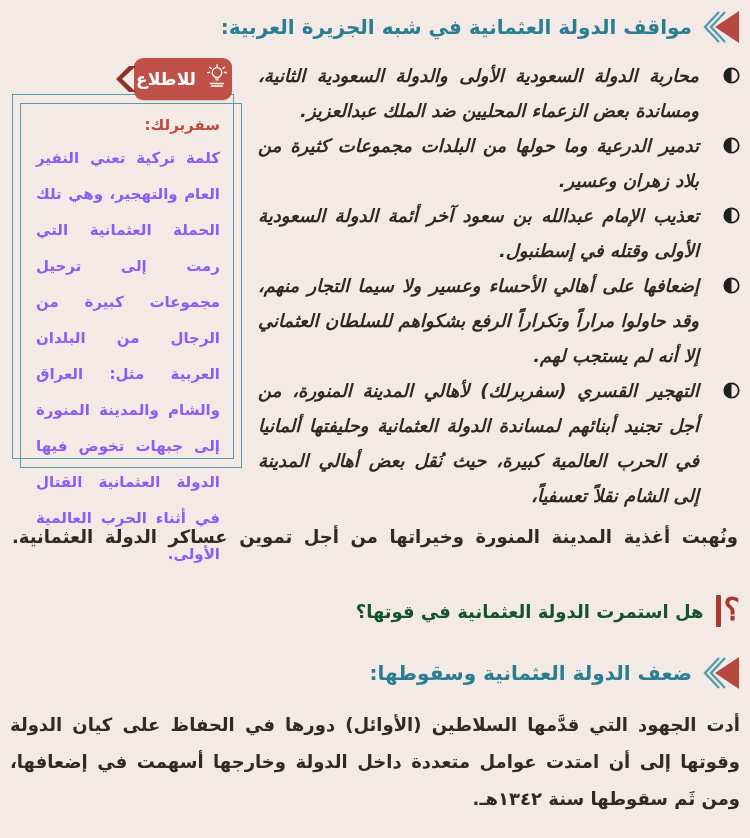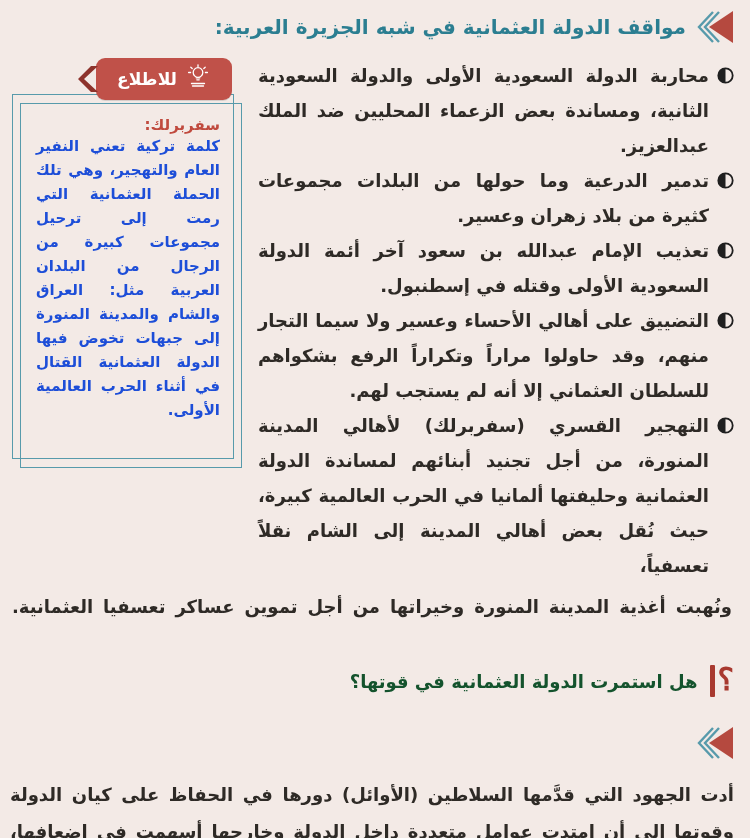--- a/index.html
+++ b/index.html
@@ -5,59 +5,59 @@
   * { box-sizing: border-box; margin: 0; padding: 0; }
   html, body { margin: 0; padding: 0; }
   body {
     width: 750px; height: 838px;
     background: #f3eae6;
     font-family: "DejaVu Sans", sans-serif;
     color: #2e2a26;
     direction: rtl;
     overflow: hidden;
   }
-  .page { width: 750px; height: 838px; padding: 6px 16px 0 10px; position: relative; overflow: hidden; }
+  .page { width: 750px; height: 838px; padding: 6px 10px 0 10px; position: relative; overflow: hidden; }
 
   
   .section-header { display: flex; align-items: center; gap: 10px; margin-top: 4px; }
   .section-header .marker { flex: 0 0 auto; display: flex; }
   .section-header h1 {
     font-size: 20px; font-weight: bold; color: #2b7e91; letter-spacing: 0;
     line-height: 34px;
   }
 
   
   .content-columns { display: flex; gap: 14px; margin-top: 14px; align-items: flex-start; }
   .bullet-list { flex: 1 1 auto; list-style: none; }
-  .bullet-list li { display: flex; gap: 8px; }
+  .bullet-list li { display: flex; gap: 24px; font-style: italic; }
   .bullet-list .bullet { flex: 0 0 auto; margin-top: 9px; }
   .bullet-list p {
     font-size: 18px; font-weight: bold; line-height: 35px;
     text-align: justify; color: #2e2a26;
   }
 
   
   .sidebar { flex: 0 0 234px; width: 234px; height: 412px; position: relative; }
   .lookup-tag {
     position: relative; z-index: 3;
-    width: 136px; height: 42px; margin-left: auto; margin-right: 12px;
+    width: 98px; height: 42px; margin-left: auto; margin-right: 12px;
     background: #c05149; border-radius: 9px;
     display: flex; align-items: center; justify-content: center; gap: 8px;
     box-shadow: 0 1px 0 rgba(0,0,0,0.12);
   }
   .lookup-tag .tag-label { color: #ffffff; font-size: 17px; font-weight: bold; }
   .tag-chevron { position: absolute; left: -18px; top: 8px; }
   .frame { position: absolute; top: 36px; left: 2px; right: 2px; bottom: 2px; z-index: 1; }
   .frame-a { position: absolute; top: 0; right: 8px; bottom: 9px; left: 0; border: 1.6px solid #579aab; }
   .frame-b { position: absolute; top: 9px; right: 0; bottom: 0; left: 8px; border: 1.6px solid #579aab; }
   .sidebar-content { position: relative; z-index: 2; padding: 16px 24px 0 26px; }
-  .sidebar-content .term { color: #c04a3e; font-size: 15px; font-weight: bold; }
+  .sidebar-content .term { color: #c04a3e; font-size: 15px; font-weight: bold; margin-bottom: 6px; }
   .sidebar-content .definition {
-    color: #1d4ed8; font-size: 15px; font-weight: bold;
-    line-height: 24px; text-align: justify;
+    color: #8b5cf6; font-size: 15px; font-weight: bold;
+    line-height: 36px; text-align: justify;
   }
 
   
   .continuation {
     margin: 6px 2px 0 2px;
     font-size: 18px; font-weight: bold; line-height: 35px;
     text-align: justify; text-align-last: justify; color: #2e2a26;
   }
 
   
@@ -125,21 +125,21 @@
         </span>
         <p>تعذيب الإمام عبدالله بن سعود آخر أئمة الدولة السعودية الأولى وقتله في إسطنبول.</p>
       </li>
       <li>
         <span class="bullet">
           <svg width="17" height="17" viewBox="0 0 17 17">
             <circle cx="8.5" cy="8.5" r="7.2" fill="none" stroke="#1f1f1f" stroke-width="1.8"></circle>
             <path d="M8.5 1.3 A7.2 7.2 0 0 0 8.5 15.7 Z" fill="#1f1f1f"></path>
           </svg>
         </span>
-        <p>التضييق على أهالي الأحساء وعسير ولا سيما التجار منهم، وقد حاولوا مراراً وتكراراً الرفع بشكواهم للسلطان العثماني إلا أنه لم يستجب لهم.</p>
+        <p>إضعافها على أهالي الأحساء وعسير ولا سيما التجار منهم، وقد حاولوا مراراً وتكراراً الرفع بشكواهم للسلطان العثماني إلا أنه لم يستجب لهم.</p>
       </li>
       <li>
         <span class="bullet">
           <svg width="17" height="17" viewBox="0 0 17 17">
             <circle cx="8.5" cy="8.5" r="7.2" fill="none" stroke="#1f1f1f" stroke-width="1.8"></circle>
             <path d="M8.5 1.3 A7.2 7.2 0 0 0 8.5 15.7 Z" fill="#1f1f1f"></path>
           </svg>
         </span>
         <p>التهجير القسري (سفربرلك) لأهالي المدينة المنورة، من أجل تجنيد أبنائهم لمساندة الدولة العثمانية وحليفتها ألمانيا في الحرب العالمية كبيرة، حيث نُقل بعض أهالي المدينة إلى الشام نقلاً تعسفياً،</p>
       </li>
@@ -172,35 +172,36 @@
         <div class="frame-a"></div>
         <div class="frame-b"></div>
       </div>
       <div class="sidebar-content">
         <p class="term">سفربرلك:</p>
         <p class="definition">كلمة تركية تعني النفير العام والتهجير، وهي تلك الحملة العثمانية التي رمت إلى ترحيل مجموعات كبيرة من الرجال من البلدان العربية مثل: العراق والشام والمدينة المنورة إلى جبهات تخوض فيها الدولة العثمانية القتال في أثناء الحرب العالمية الأولى.</p>
       </div>
     </aside>
   </div>
 
-  <p class="continuation">ونُهبت أغذية المدينة المنورة وخيراتها من أجل تموين عساكر تعسفيا العثمانية.</p>
+  <p class="continuation">ونُهبت أغذية المدينة المنورة وخيراتها من أجل تموين عساكر الدولة العثمانية.</p>
 
   <div class="question-row">
     <span class="question-icon">
       <span class="qmark">؟</span>
       <span class="qbar"></span>
     </span>
     <p>هل استمرت الدولة العثمانية في قوتها؟</p>
   </div>
 
   <div class="section-header second">
     <span class="marker">
       <svg width="38" height="34" viewBox="0 0 38 34">
         <polyline points="17,2 3,17 17,32" fill="none" stroke="#579aab" stroke-width="2.4"></polyline>
         <polyline points="23,2 9,17 23,32" fill="none" stroke="#579aab" stroke-width="2.4"></polyline>
         <polygon points="37,1 37,33 13,17" fill="#b5493f"></polygon>
       </svg>
     </span>
+    <h1>ضعف الدولة العثمانية وسقوطها:</h1>
   </div>
 
   <p class="closing">أدت الجهود التي قدَّمها السلاطين (الأوائل) دورها في الحفاظ على كيان الدولة وقوتها إلى أن امتدت عوامل متعددة داخل الدولة وخارجها أسهمت في إضعافها، ومن ثَم سقوطها سنة ١٣٤٢هـ.</p>
 
 </div>
 
 </body></html>

